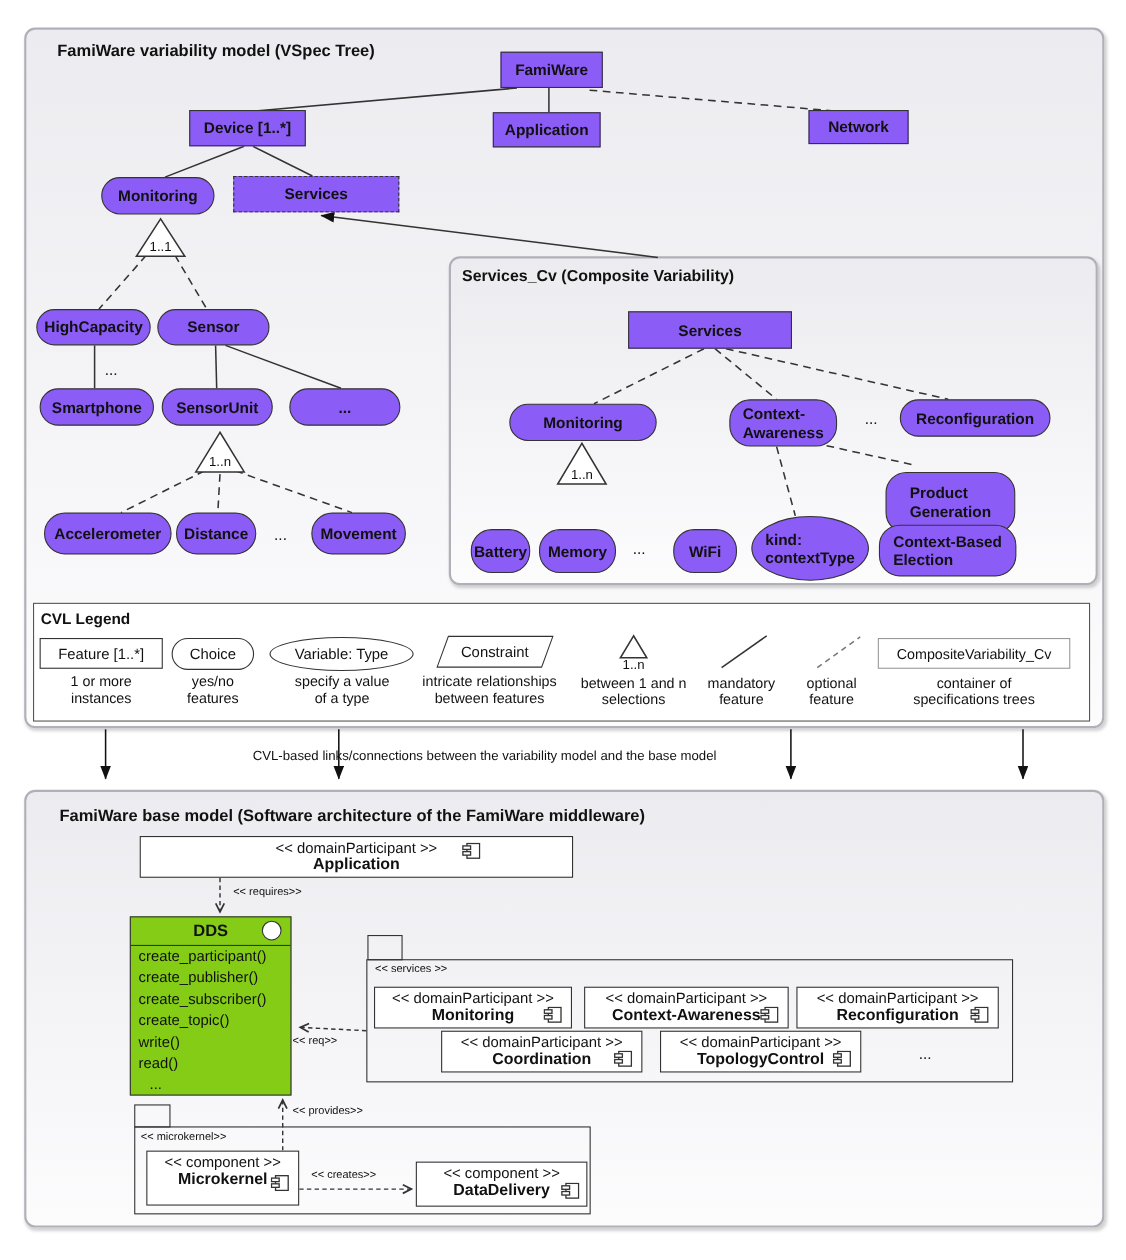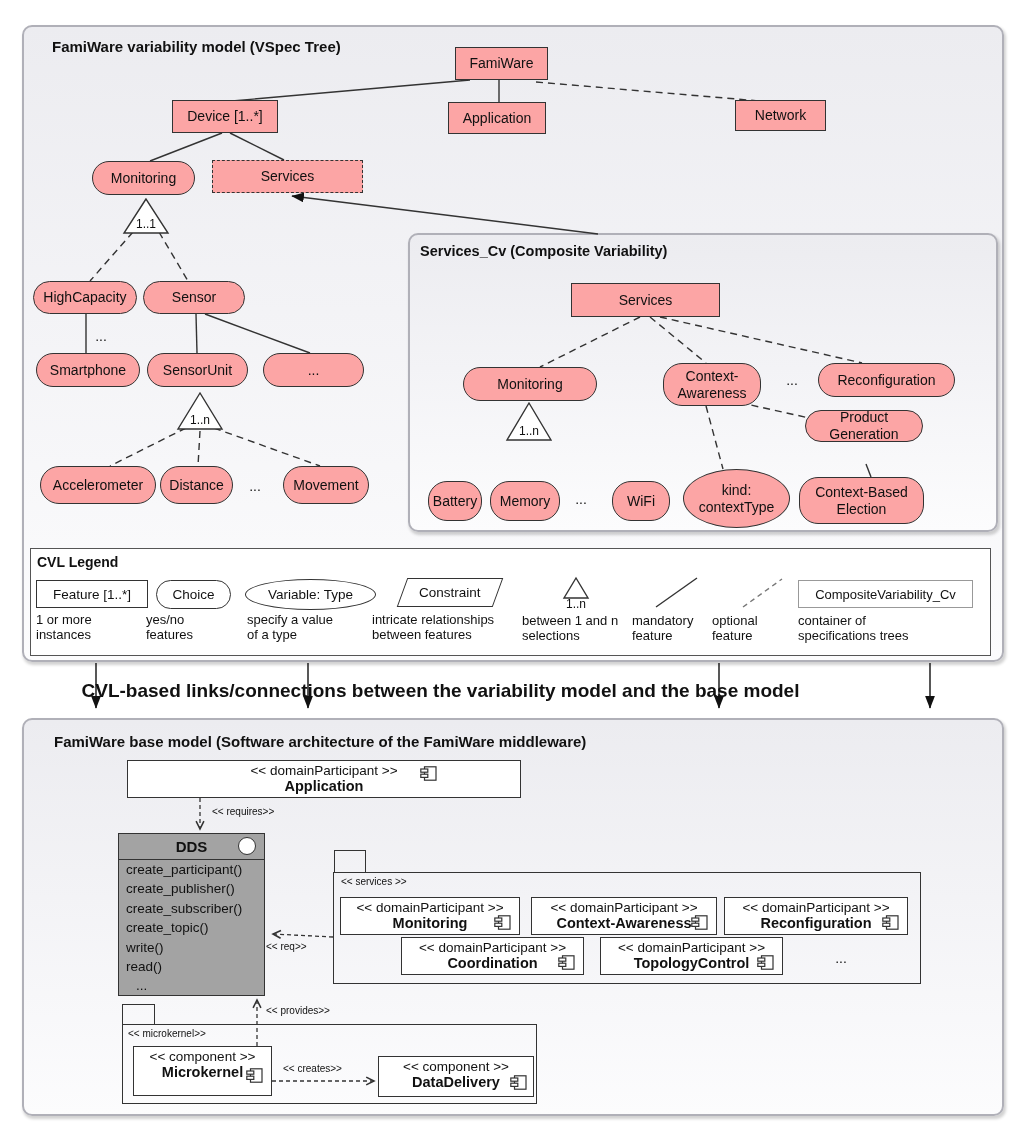--- a/index.html
+++ b/index.html
@@ -5,50 +5,50 @@
   html,body{margin:0;padding:0;background:#fff;}
   .canvas{position:relative;width:1024px;height:1145px;background:#fff;overflow:hidden;
           font-family:"Liberation Sans",sans-serif;color:#111;}
   .panel{position:absolute;box-sizing:border-box;border:2px solid #b0b0b8;border-radius:10px;
          background:linear-gradient(180deg,#ececf0 0%,#f3f3f6 45%,#fcfcfd 100%);
          box-shadow:1.5px 2.5px 3px rgba(0,0,0,.18);}
   .whitebox{position:absolute;box-sizing:border-box;border:1.6px solid #555;background:#fff;}
   .pkg{position:absolute;box-sizing:border-box;border:1.5px solid #333;background:transparent;}
   .title{position:absolute;font-weight:bold;font-size:15px;white-space:nowrap;}
   .subtitle{position:absolute;font-weight:bold;font-size:14.5px;white-space:nowrap;}
-  .n{position:absolute;box-sizing:border-box;background:#fca5a5;border:1.4px solid #333;
-     display:flex;align-items:center;justify-content:center;text-align:center;
-     font-size:14px;line-height:1.2;}
+  .n{position:absolute;box-sizing:border-box;background:#8b5cf6;border:1.4px solid #333;
+     display:flex;align-items:center;justify-content:center;
+     font-size:14px;line-height:1.2;font-weight:bold;}
   .round{border-radius:17px;}
   .biground{border-radius:19px;}
   .ellipse{border-radius:50%;}
   .dashedb{border:1.6px dashed #333;}
   .pre{white-space:pre-line;}
   .txt{position:absolute;font-size:14px;white-space:nowrap;}
   .small{font-size:12px;}
-  .cap{position:absolute;font-size:13px;line-height:1.18;white-space:pre-line;}
+  .cap{position:absolute;font-size:13px;line-height:1.18;text-align:center;white-space:pre-line;}
   .legend-shape{position:absolute;box-sizing:border-box;border:1.4px solid #333;background:#fff;
      display:flex;align-items:center;justify-content:center;font-size:13.5px;}
   .para{transform:skewX(-20deg);}
   .para>span{transform:skewX(20deg);}
   .comp{position:absolute;box-sizing:border-box;background:#fff;border:1.5px solid #333;
         text-align:center;padding-top:2px;}
   .comp .st{font-size:13.5px;}
   .comp .nm{font-weight:bold;font-size:14.5px;}
   .cicon{position:absolute;}
-  .ddsbox{position:absolute;box-sizing:border-box;background:#a3a3a3;border:1.6px solid #333;}
+  .ddsbox{position:absolute;box-sizing:border-box;background:#84cc16;border:1.6px solid #333;}
   .dds-h{position:relative;border-bottom:1.6px solid #333;font-weight:bold;font-size:15px;
          text-align:center;height:25px;line-height:25px;}
   .lolli{position:absolute;right:8px;top:3px;width:16px;height:16px;border:1.5px solid #333;
          border-radius:50%;background:#fff;}
   .dds-method{font-size:13.5px;line-height:19.4px;padding-left:7px;white-space:nowrap;}
   .dds-method:last-child{padding-left:17px;}
   .arrowlabel{position:absolute;font-size:10px;white-space:nowrap;}
   .connector-label{position:absolute;left:0;top:680px;width:881px;text-align:center;
-                   font-weight:bold;font-size:19px;}
+                   font-weight:normal;font-size:12px;}
   svg.wires{position:absolute;left:0;top:0;pointer-events:none;}
 </style>
 </head>
 <body>
 
 <div class="canvas">
 
   <div class="panel" style="left:22px;top:25px;width:982px;height:637px"></div>
   <div class="panel" style="left:408px;top:233px;width:590px;height:299px"></div>
   <div class="whitebox" style="left:30px;top:548px;width:961px;height:108px"></div>
@@ -143,21 +143,21 @@
 Awareness</div>
   <div class="txt" style="left:777px;top:372px;width:30px;text-align:center">...</div>
   <div class="n round" style="left:818px;top:363px;width:137px;height:34px">Reconfiguration</div>
   <div class="txt small" style="left:507px;top:424px;width:44px;text-align:center">1..n</div>
   <div class="n biground" style="left:428px;top:481px;width:54px;height:40px">Battery</div>
   <div class="n biground" style="left:490px;top:481px;width:70px;height:40px">Memory</div>
   <div class="txt" style="left:566px;top:491px;width:30px;text-align:center">...</div>
   <div class="n biground" style="left:612px;top:481px;width:58px;height:40px">WiFi</div>
   <div class="n ellipse pre" style="left:683px;top:469px;width:107px;height:59px">kind:
 contextType</div>
-  <div class="n biground pre" style="left:805px;top:410px;width:118px;height:32px">Product
+  <div class="n biground pre" style="left:805px;top:429px;width:118px;height:56px">Product
 Generation</div>
   <div class="n biground pre" style="left:799px;top:477px;width:125px;height:47px">Context-Based
 Election</div>
 
   <div class="subtitle" style="left:37px;top:554px;font-size:14px">CVL Legend</div>
   <div class="legend-shape" style="left:36px;top:580px;width:112px;height:28px">Feature [1..*]</div>
   <div class="cap" style="left:36px;top:612px;width:112px">1 or more
 instances</div>
   <div class="legend-shape" style="left:156px;top:580px;width:75px;height:29px;border-radius:15px">Choice</div>
   <div class="cap" style="left:146px;top:612px;width:95px">yes/no

